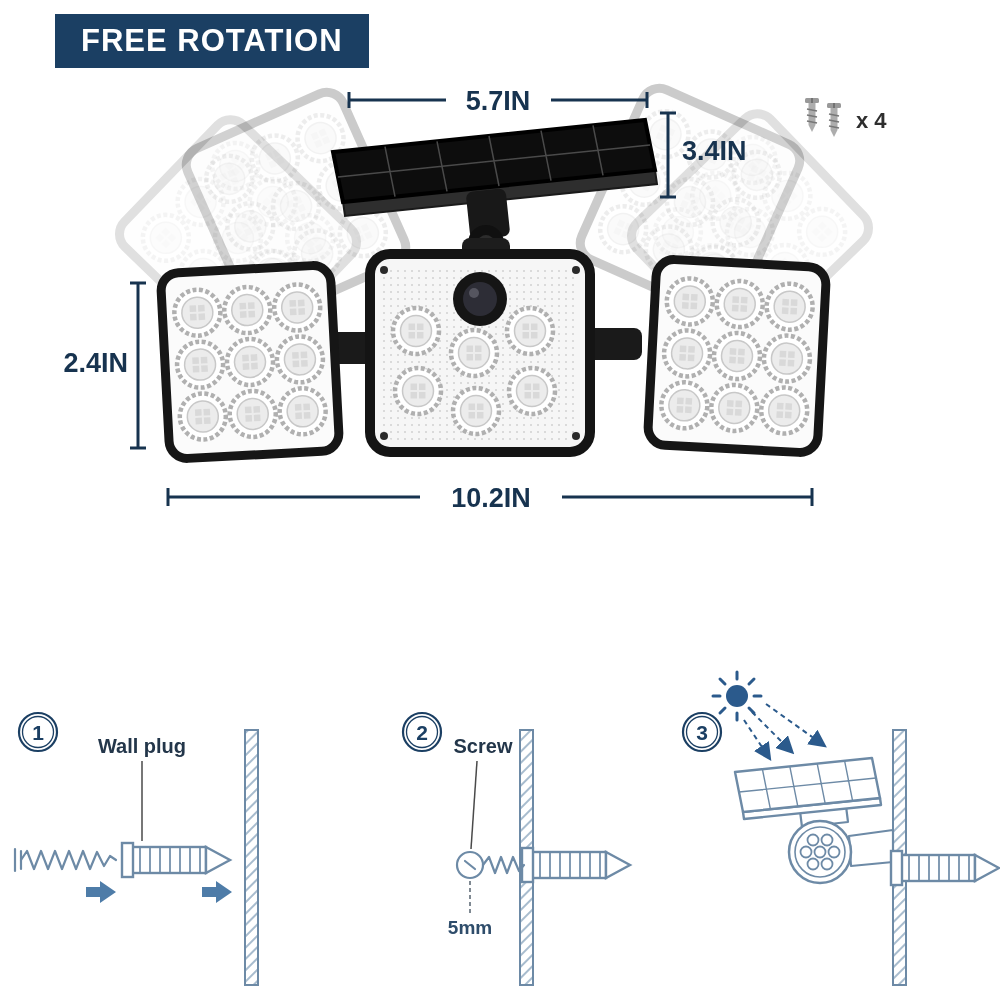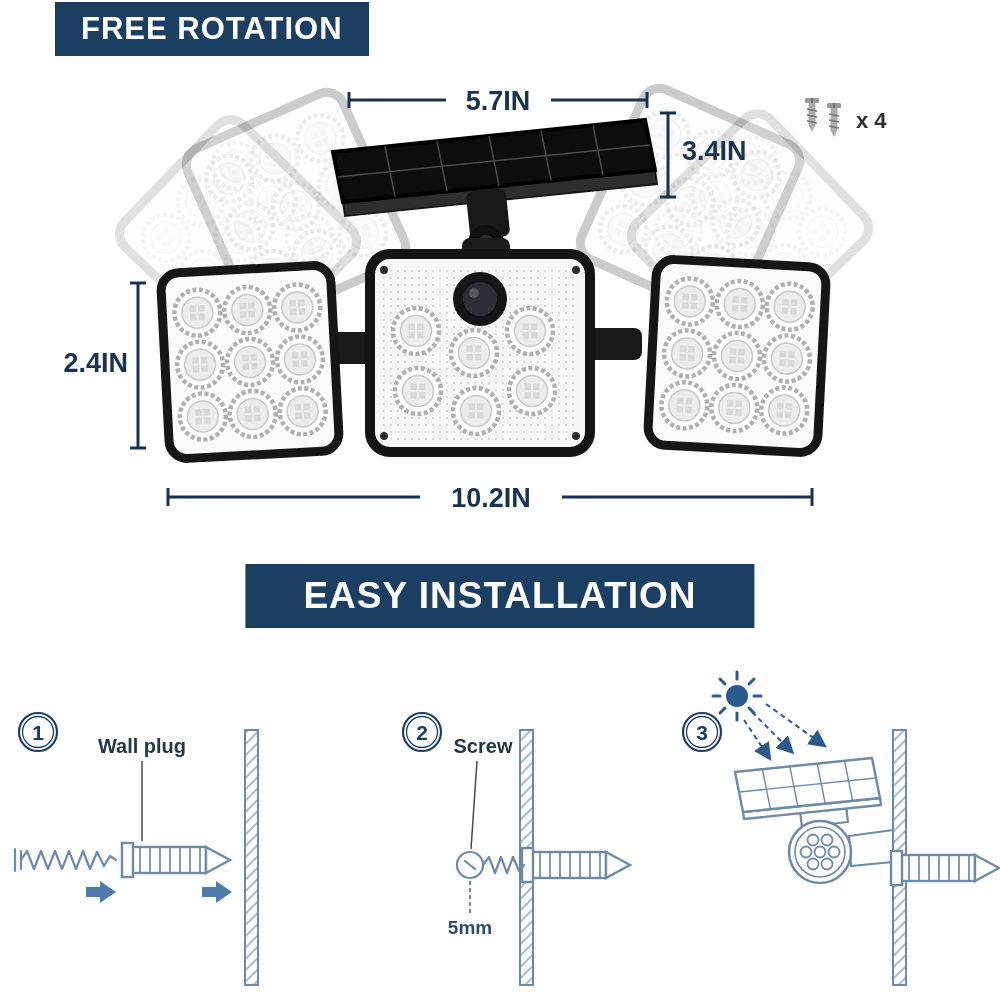--- a/index.html
+++ b/index.html
@@ -1,21 +1,21 @@
 <!DOCTYPE html>
 <html><head>
 <meta charset="utf-8">
 <style>
   html,body{margin:0;padding:0;background:#ffffff;}
   .page{position:relative;width:1000px;height:1000px;background:#fff;overflow:hidden;
         font-family:"Liberation Sans",sans-serif;}
   svg{position:absolute;left:0;display:block;}
   .product-svg{top:0;}
   .steps-svg{top:660px;}
-  .badge{position:absolute;left:55px;top:2px;background:#1b3f63;color:#fff;
+  .badge{position:absolute;left:55px;top:14px;background:#1b3f63;color:#fff;
          font-size:31px;font-weight:bold;letter-spacing:1px;padding:9px 26px;white-space:nowrap;}
   .banner{position:absolute;left:50%;transform:translateX(-50%);top:564px;background:#1b3f63;color:#fff;
           font-size:37px;font-weight:bold;letter-spacing:1px;padding:11px 58px;white-space:nowrap;}
   text{font-family:"Liberation Sans",sans-serif;}
   .dim-text{fill:#17334f;font-weight:bold;font-size:27px;}
   .dim-line{stroke:#17334f;stroke-width:3;}
   .step-label{fill:#23364a;font-size:20px;font-weight:bold;}
   .step-num{fill:#1b3f63;font-size:21px;font-weight:bold;text-anchor:middle;}
   .note-text{fill:#2f4d6b;font-size:19px;font-weight:bold;}
   .xfour{fill:#2e2e2e;font-size:22px;font-weight:bold;}
@@ -155,21 +155,20 @@
     </g>
 
     <g>
       <use href="#screwIconDef" x="812" y="116"></use>
       <use href="#screwIconDef" x="834" y="121"></use>
       <text class="xfour" x="856" y="128" text-anchor="start">x 4</text>
     </g>
   </svg>
 
   <div class="badge">FREE ROTATION</div>
-  <div class="banner">EASY INSTALLATION</div>
 
   <svg class="steps-svg" width="1000" height="340" viewBox="0 0 1000 340">
     <defs>
       <pattern id="hatch" width="8" height="8" patternUnits="userSpaceOnUse" patternTransform="rotate(45)">
         <line x1="1" y1="0" x2="1" y2="8" stroke="#92abc2" stroke-width="1.6"></line>
       </pattern>
       <marker id="mArrow" markerWidth="9" markerHeight="9" refX="6" refY="4.5" orient="auto">
         <path d="M0,0 L9,4.5 L0,9 Z" fill="#2b5a8c"></path>
       </marker>
       <g id="plug" stroke="#6d8aa6" stroke-width="2.4" fill="#fff">

